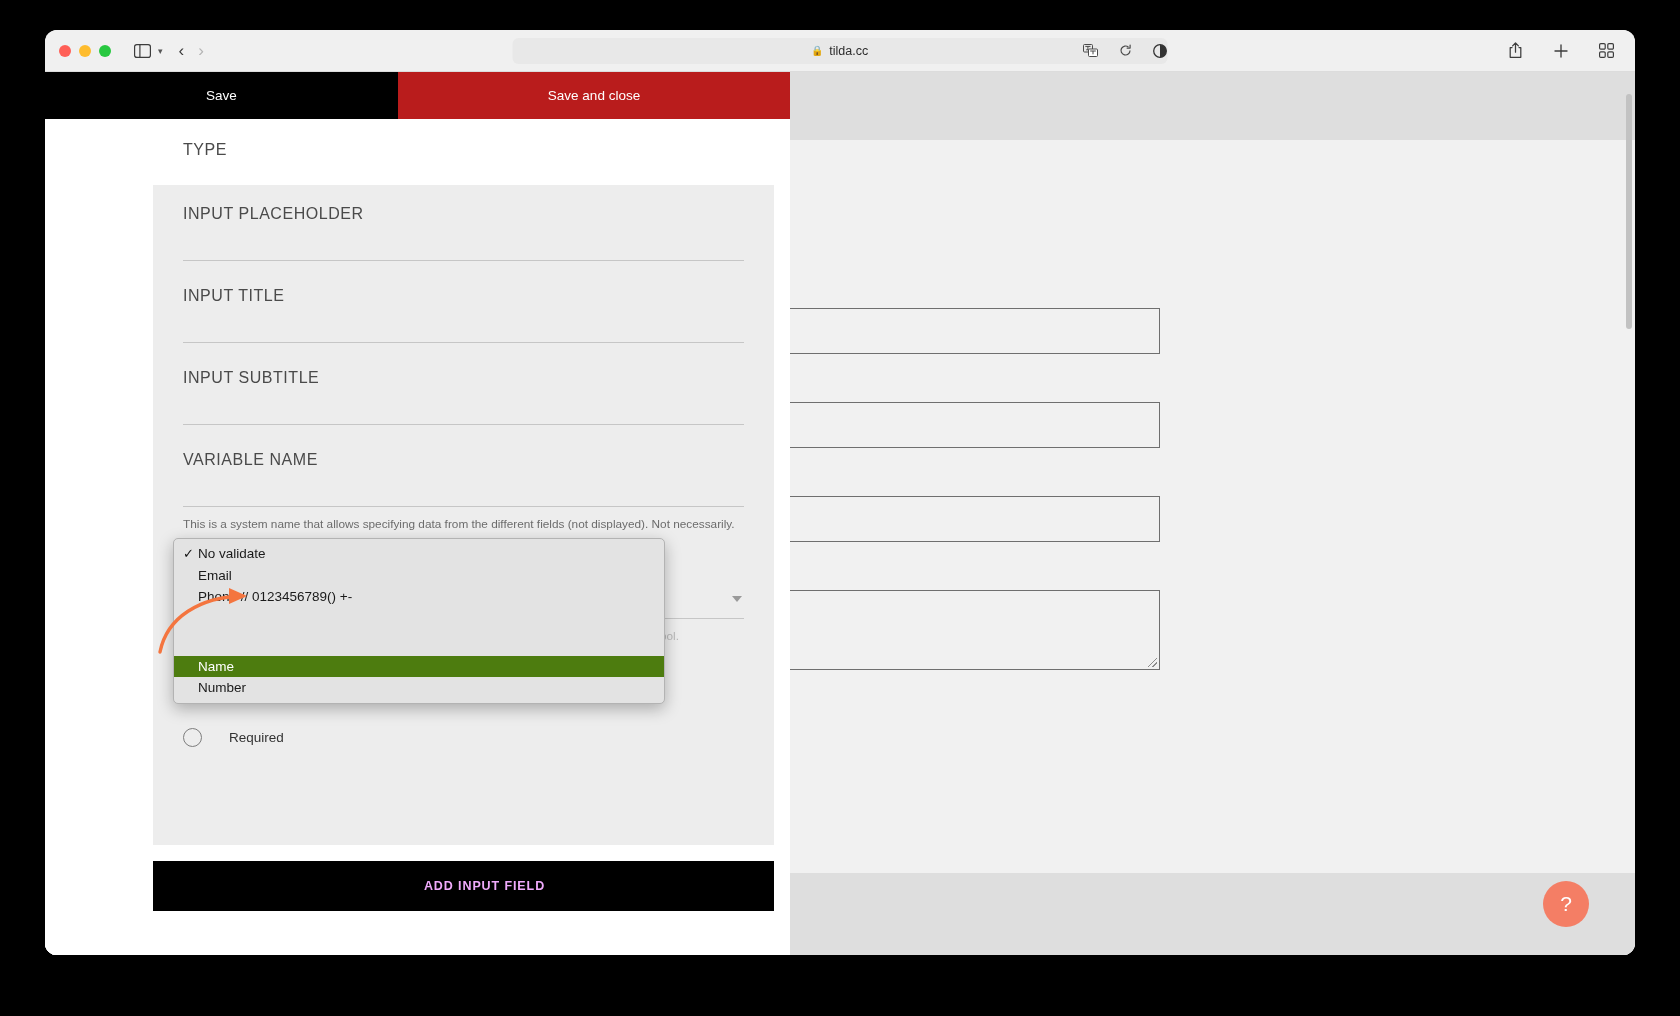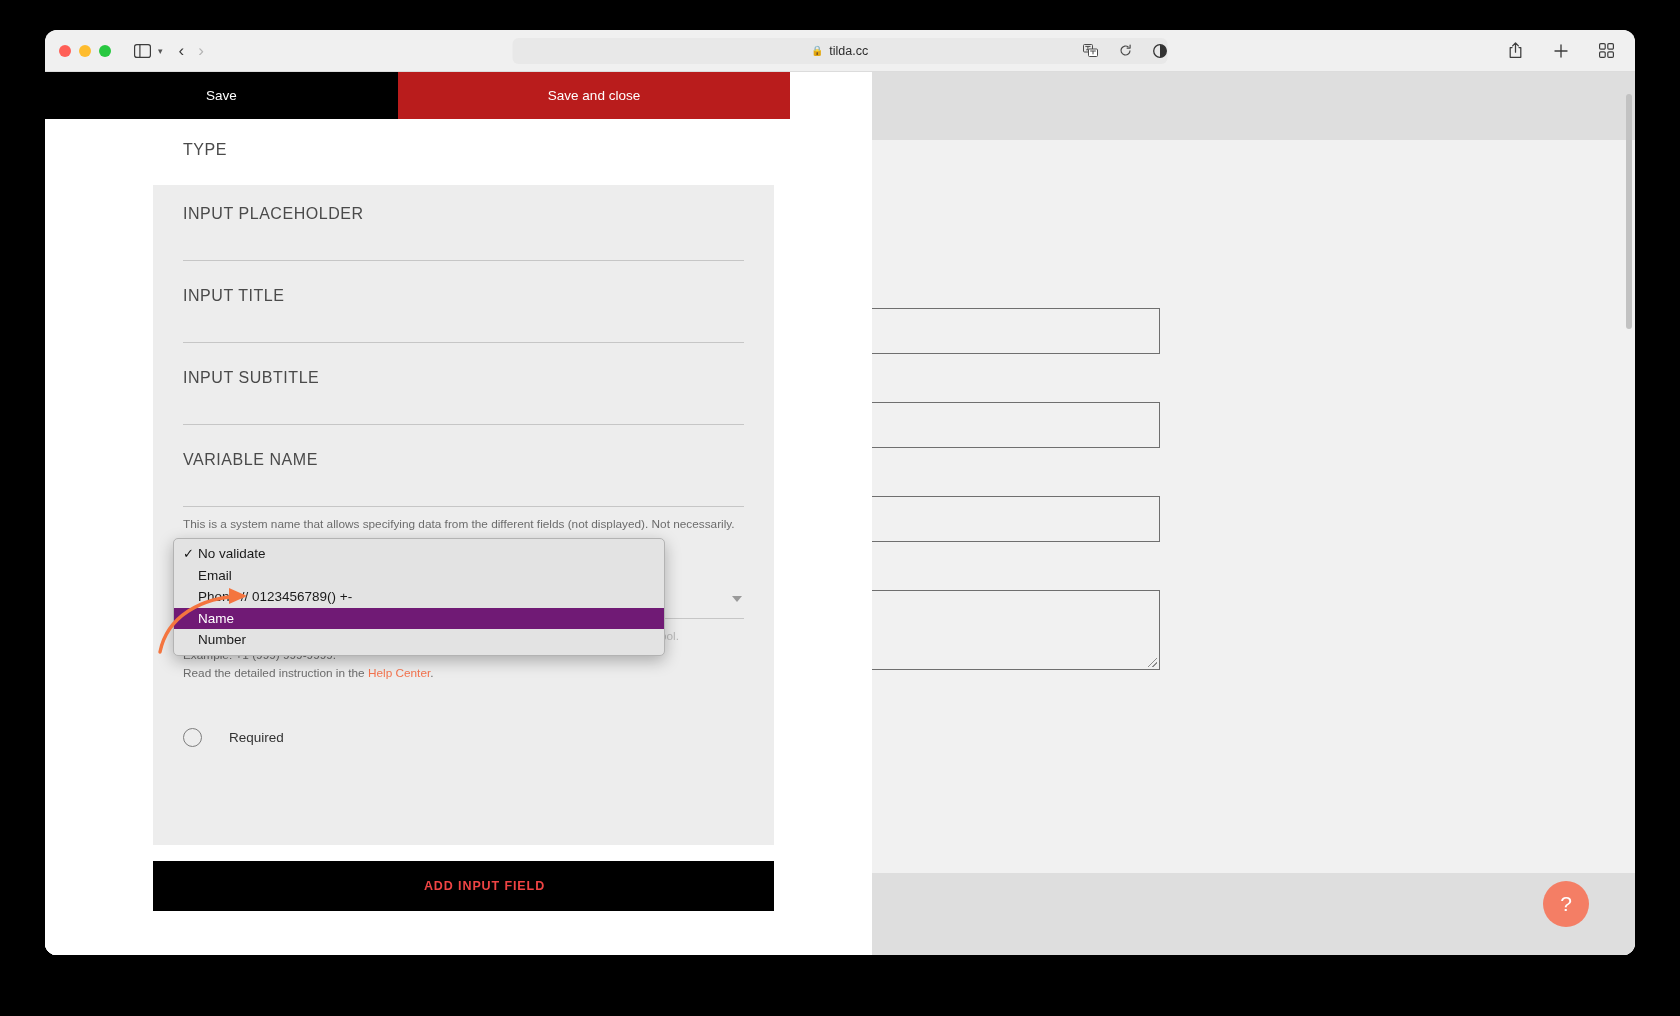--- a/index.html
+++ b/index.html
@@ -168,21 +168,21 @@
     right: 3px; top: 22px;
     width: 6px; height: 235px;
     background: #c2c2c2;
     border-radius: 3px;
   }
 
   
   .editor-overlay {
     position: absolute;
     left: 0; top: 0;
-    width: 827px;
+    width: 745px;
     height: 100%;
     background: #ffffff;
   }
   .save-bar {
     display: flex;
     height: 47px;
     width: 745px;
   }
   .btn-save {
     flex: 0 0 353px;
@@ -274,21 +274,21 @@
     border-radius: 50%;
     background: transparent;
     cursor: pointer;
   }
   .required-label { font-size: 13.5px; color: #333; }
 
   .add-field-btn {
     margin: 16px 16px 0 16px;
     height: 50px;
     background: #000;
-    color: #ef4444;
+    color: #f0abfc;
     font-size: 12.5px;
     font-weight: bold;
     letter-spacing: .9px;
     display: flex;
     align-items: center;
     justify-content: center;
     cursor: pointer;
     padding-left: 42px;
   }
 
@@ -315,22 +315,23 @@
     cursor: pointer;
   }
   .dd-item .check {
     width: 14px;
     font-size: 13px;
     color: #111;
     display: inline-block;
   }
   .dd-item .dd-text { margin-left: 1px; }
   .dd-item.selected {
-    background: #701a75;
+    background: #4d7c0f;
     color: #fff;
+    margin-top: 48px;
   }
   .dd-item.selected .check { color: #fff; }
 
   
   .annot-arrow {
     position: absolute;
     left: 110px;
     top: 505px;
     width: 130px;
     height: 80px;

